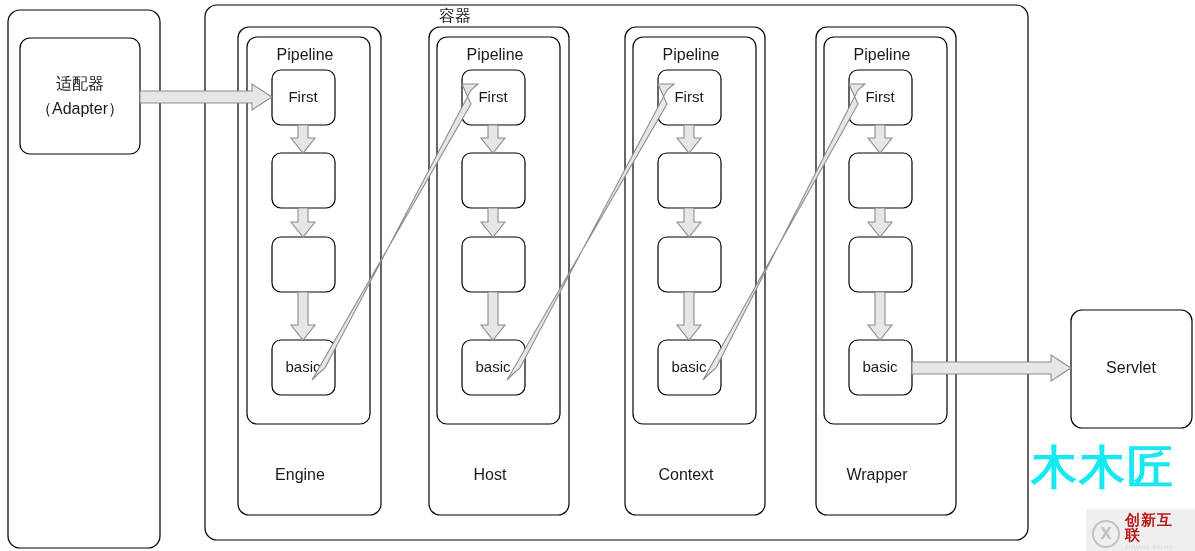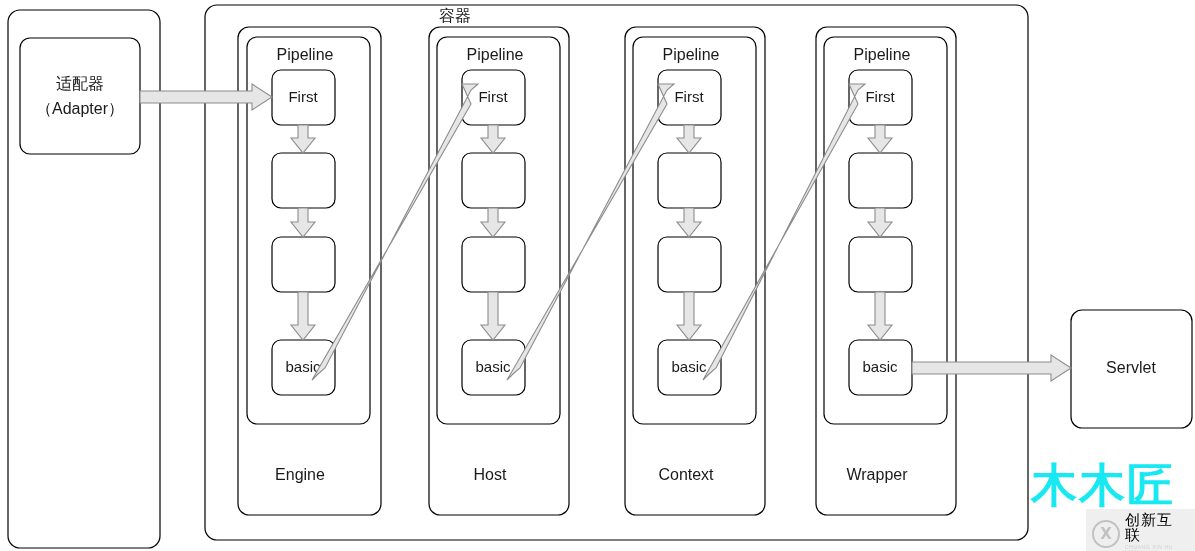--- a/index.html
+++ b/index.html
@@ -93,22 +93,22 @@
     color: #c2c2c2;
   }
   .wm-logo .txt {
     display: flex;
     flex-direction: column;
     line-height: 1;
   }
   .wm-logo .cn {
     font-family: "DejaVu Sans", "Liberation Sans", sans-serif;
     font-size: 15px;
-    font-weight: normal;
-    color: #000000;
+    font-weight: bold;
+    color: #b91c1c;
     letter-spacing: 1px;
   }
   .wm-logo .en {
     font-family: "Liberation Sans", sans-serif;
     font-size: 5px;
     color: #cfcfcf;
     letter-spacing: 0.6px;
     margin-top: 2px;
   }
 </style>
@@ -232,21 +232,21 @@
     <polygon class="arrow-body" points="912,362 1051,362 1051,355 1071,368 1051,381 1051,374 912,374"></polygon>
 
     <polygon class="arrow-body" points="318,374 325,368 471,90 478,84 462,84 471,104 312,380"></polygon>
 
     <polygon class="arrow-body" points="513,374 520,368 667,90 674,84 658,84 667,104 507,380"></polygon>
 
     <polygon class="arrow-body" points="709,374 716,368 858,90 865,84 849,84 858,104 703,380"></polygon>
 
   </svg>
 
-  <div class="wm-text" style="left:1031px; top:455px;">木木匠</div>
+  <div class="wm-text" style="left:1031px; top:437px;">木木匠</div>
 
   <div class="wm-logo" style="left:1086px; top:509px;">
     <span class="mark"></span>
     <span class="txt">
       <span class="cn">创新互联</span>
       <span class="en">CHUANG XIN HU LIAN</span>
     </span>
   </div>
 
 </div>

